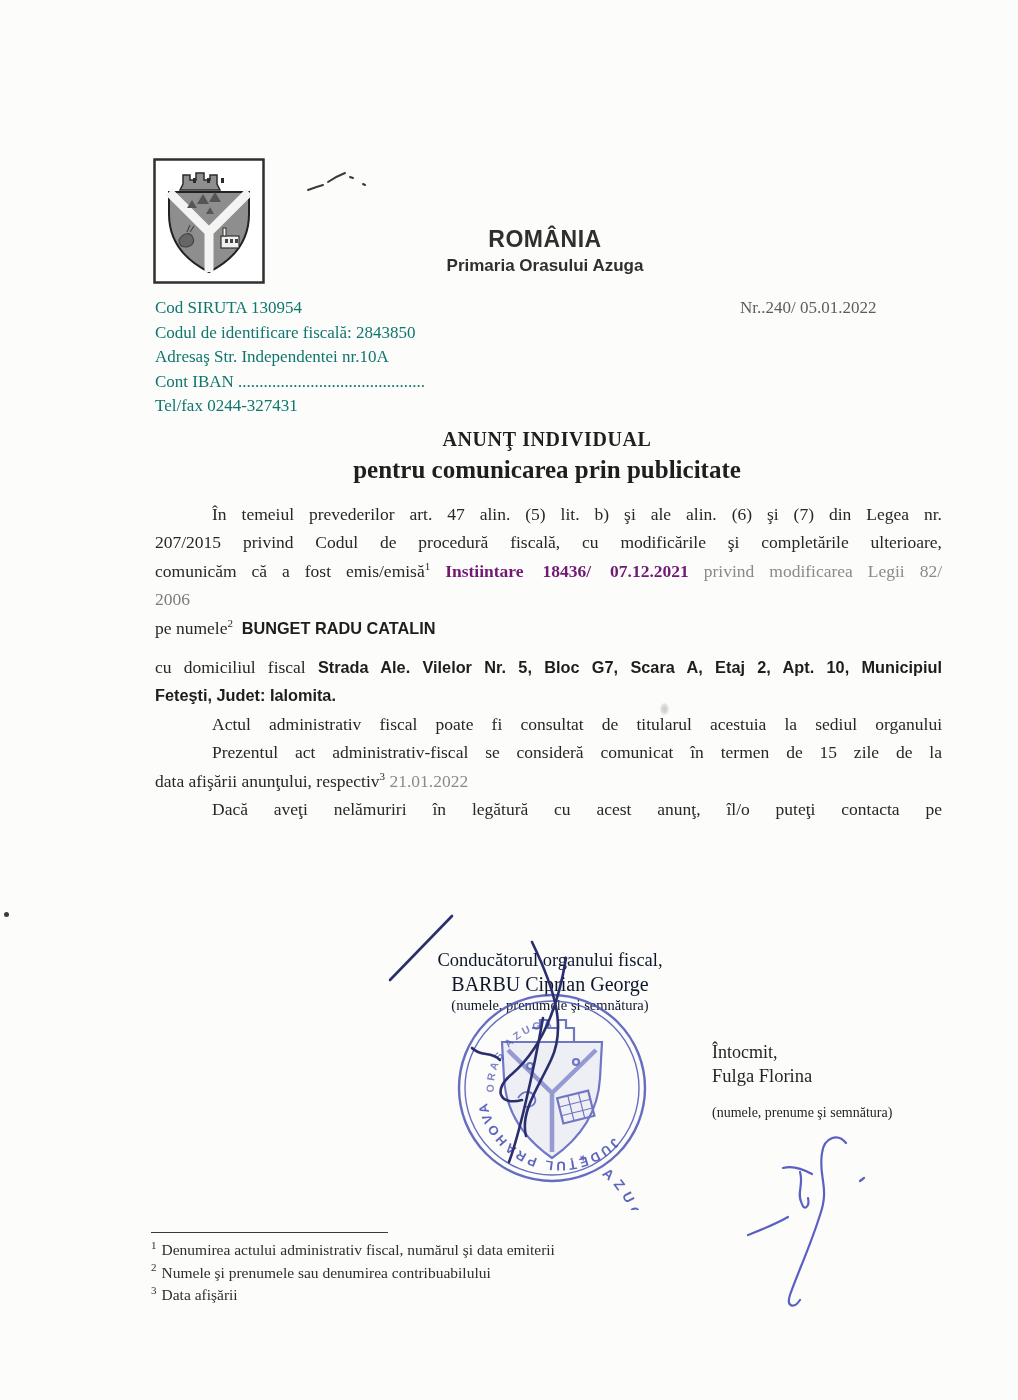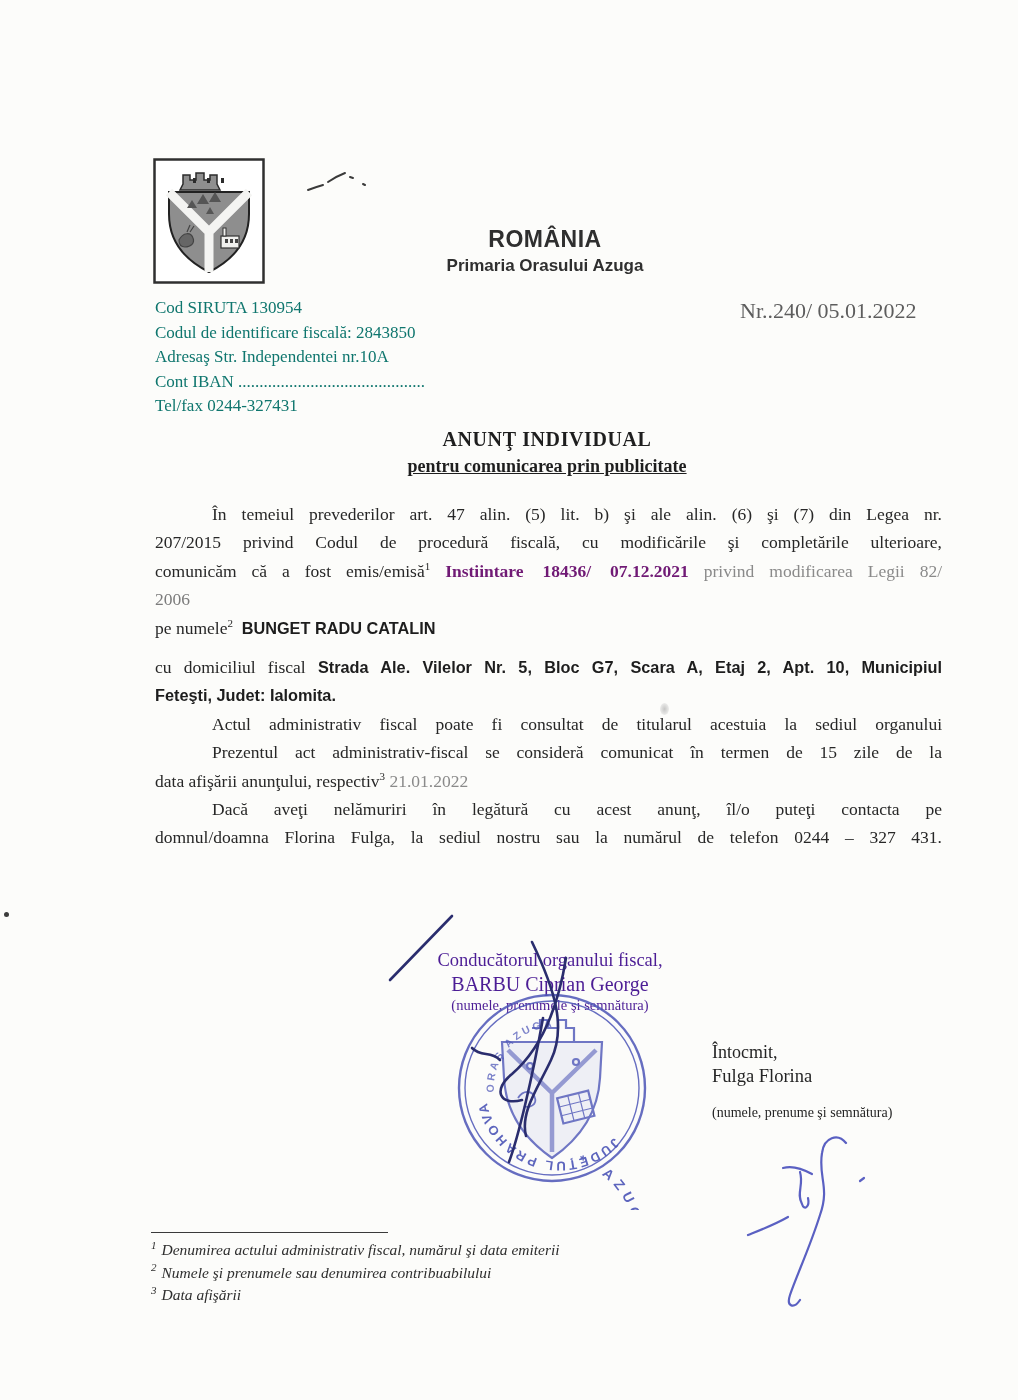--- a/index.html
+++ b/index.html
@@ -12,54 +12,54 @@
   .coa{position:absolute;left:153px;top:158px;}
   .pen-top{position:absolute;left:300px;top:162px;}
   .hdr-center{position:absolute;left:345px;top:226px;width:400px;text-align:center;
     font-family:"Liberation Sans","DejaVu Sans",sans-serif;color:#2f2f2f;}
   .country{font-size:23px;font-weight:bold;letter-spacing:.5px;}
   .institution{font-size:17px;font-weight:bold;margin-top:3px;}
   .model-box{position:absolute;left:719px;top:186px;width:197px;height:33px;
     border:2px solid #3c3c3c;display:flex;align-items:center;justify-content:center;
     font-weight:bold;font-size:17px;color:#2b2b2b;}
   .info{position:absolute;left:155px;top:296px;font-size:17px;line-height:24.5px;color:#0f766e;}
-  .doc-number{position:absolute;left:740px;top:298px;font-size:22px;color:#5d5d5d;}
+  .doc-number{position:absolute;left:740px;top:298px;font-size:17px;color:#5d5d5d;}
   
   .title-wrap{position:absolute;left:259px;top:428px;width:576px;text-align:center;color:#1e1e1e;}
   .title{font-size:20px;font-weight:bold;letter-spacing:.6px;}
-  .subtitle{font-size:18px;font-weight:bold;margin-top:5px;text-decoration:underline;}
+  .subtitle{font-size:25px;font-weight:bold;margin-top:5px;}
   
   .body{position:absolute;left:155px;top:500px;width:787px;font-size:17.5px;}
   .ln{line-height:28.4px;white-space:normal;}
   .jst{text-align:justify;text-align-last:justify;}
   .ind{text-indent:57px;}
   .gap-top{margin-top:11px;}
   sup{font-size:11px;line-height:0;}
   .b-serif{font-weight:bold;color:#701a75;word-spacing:4px;}
   .b-sans{font-family:"Liberation Sans","DejaVu Sans",sans-serif;font-weight:bold;
     font-size:16.3px;color:#1d1d1d;}
   .faded{color:#8a8a8a;}
   .faded2{color:#7c7c7c;}
   
-  .sig-center{position:absolute;left:370px;top:950px;width:360px;text-align:center;color:#4c1d95;}
+  .sig-center{position:absolute;left:370px;top:950px;width:360px;text-align:center;color:#0f172a;}
   .sig-center .role{font-size:18.5px;}
   .sig-center .name{font-size:20px;margin-top:2px;}
   .sig-center .note{font-size:14.5px;margin-top:1px;}
   .sig-right{position:absolute;left:712px;top:1042px;width:245px;text-align:left;color:#252525;}
   .sig-right .role{font-size:18px;}
   .sig-right .name{font-size:18.5px;margin-top:3px;}
   .sig-right .note{font-size:14px;margin-top:18px;}
   .center-ink{position:absolute;left:380px;top:900px;}
   .sig-ink{position:absolute;left:740px;top:1125px;}
   .stamp-text{font-family:"Liberation Sans","DejaVu Sans",sans-serif;font-weight:bold;}
   .rw{font-size:14px;letter-spacing:5px;}
   .rwb{font-size:13px;letter-spacing:2.5px;}
   .rwi{font-size:10.5px;letter-spacing:3px;opacity:.8;}
   
-  .footnotes{position:absolute;left:151px;top:1232px;font-size:15.5px;line-height:22.5px;color:#2e2e2e;font-style:italic;}
+  .footnotes{position:absolute;left:151px;top:1232px;font-size:15.5px;line-height:22.5px;color:#2e2e2e;}
   .fn-rule{width:237px;border-top:1.5px solid #3a3a3a;margin-bottom:6px;}
   .fn sup{margin-right:5px;}
   
   .margin-dot{position:absolute;left:4px;top:912px;width:5px;height:5px;border-radius:50%;background:#3c3c3c;}
   .smudge{position:absolute;left:660px;top:703px;width:9px;height:12px;border-radius:50%;
     background:radial-gradient(#9a9a9a,rgba(200,200,200,0));opacity:.55;}
 </style>
 </head>
 <body>
 
@@ -128,21 +128,20 @@
     </div>
     <div>
       <div class="ln jst ind">Actul administrativ fiscal poate fi consultat de titularul acestuia la sediul organului</div>
     </div>
     <div>
       <div class="ln jst ind">Prezentul act administrativ-fiscal se consideră comunicat în termen de 15 zile de la</div>
       <div class="ln"><span>data afişării anunţului, respectiv</span><sup>3</sup> <span class="faded">21.01.2022</span></div>
     </div>
     <div>
       <div class="ln jst ind">Dacă aveţi nelămuriri în legătură cu acest anunţ, îl/o puteţi contacta pe</div>
-      <div class="ln jst">domnul/doamna Florina Fulga, la sediul nostru sau la numărul de telefon 0244 – 327 431.</div>
     </div>
   </div>
 
   <div class="sig-center">
     <div class="role">Conducătorul organului fiscal,</div>
     <div class="name">BARBU Ciprian George</div>
     <div class="note">(numele, prenumele şi semnătura)</div>
   </div>
 
   <div class="sig-right">

